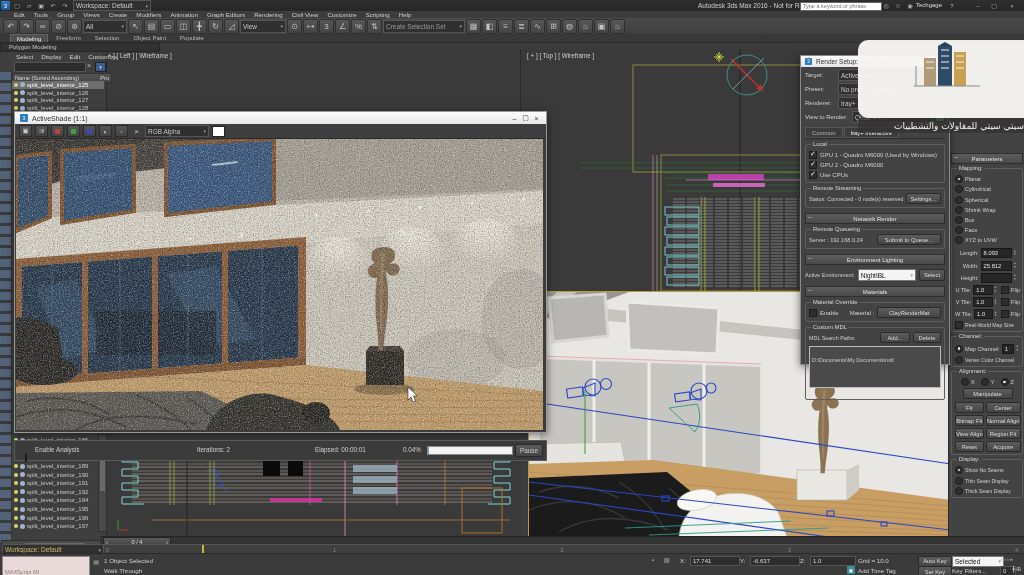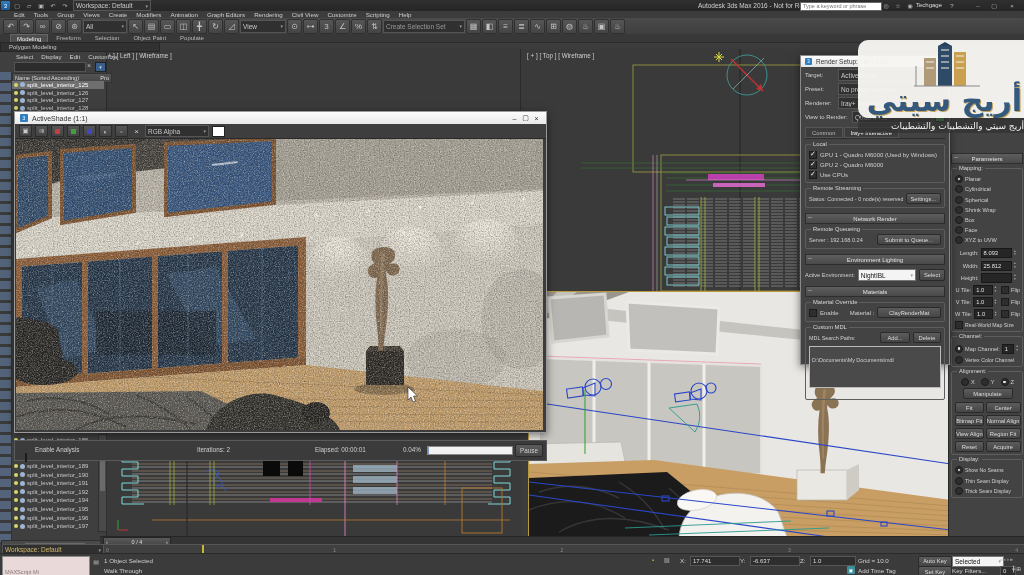--- a/index.html
+++ b/index.html
@@ -1115,19 +1115,18 @@
           <line x1="31" y1="26" x2="39" y2="26"></line>
         <line x1="46" y1="14" x2="54" y2="14"></line>
           <line x1="46" y1="20" x2="54" y2="20"></line>
           <line x1="46" y1="26" x2="54" y2="26"></line>
         <line x1="16" y1="20" x2="24" y2="20"></line>
           <line x1="16" y1="26" x2="24" y2="26"></line>
       </g>
       <line x1="4" y1="44" x2="70" y2="44" stroke="#8a8a8a" stroke-width="1"></line>
       <line x1="6" y1="24" x2="6" y2="44" stroke="#8a8a8a" stroke-width="1"></line>
     </svg>
-    <span id="wmtitle" dir="rtl">أريج سيتي</span>
   </div>
   <div class="abs" id="wmstrip">
-    <span dir="rtl">أريج سيتي والتشطيبات والتشطيبات</span>
+    <span dir="rtl">سيتي سيتي للمقاولات والتشطيبات</span>
   </div>
 
 </div>
 
 </body></html>

